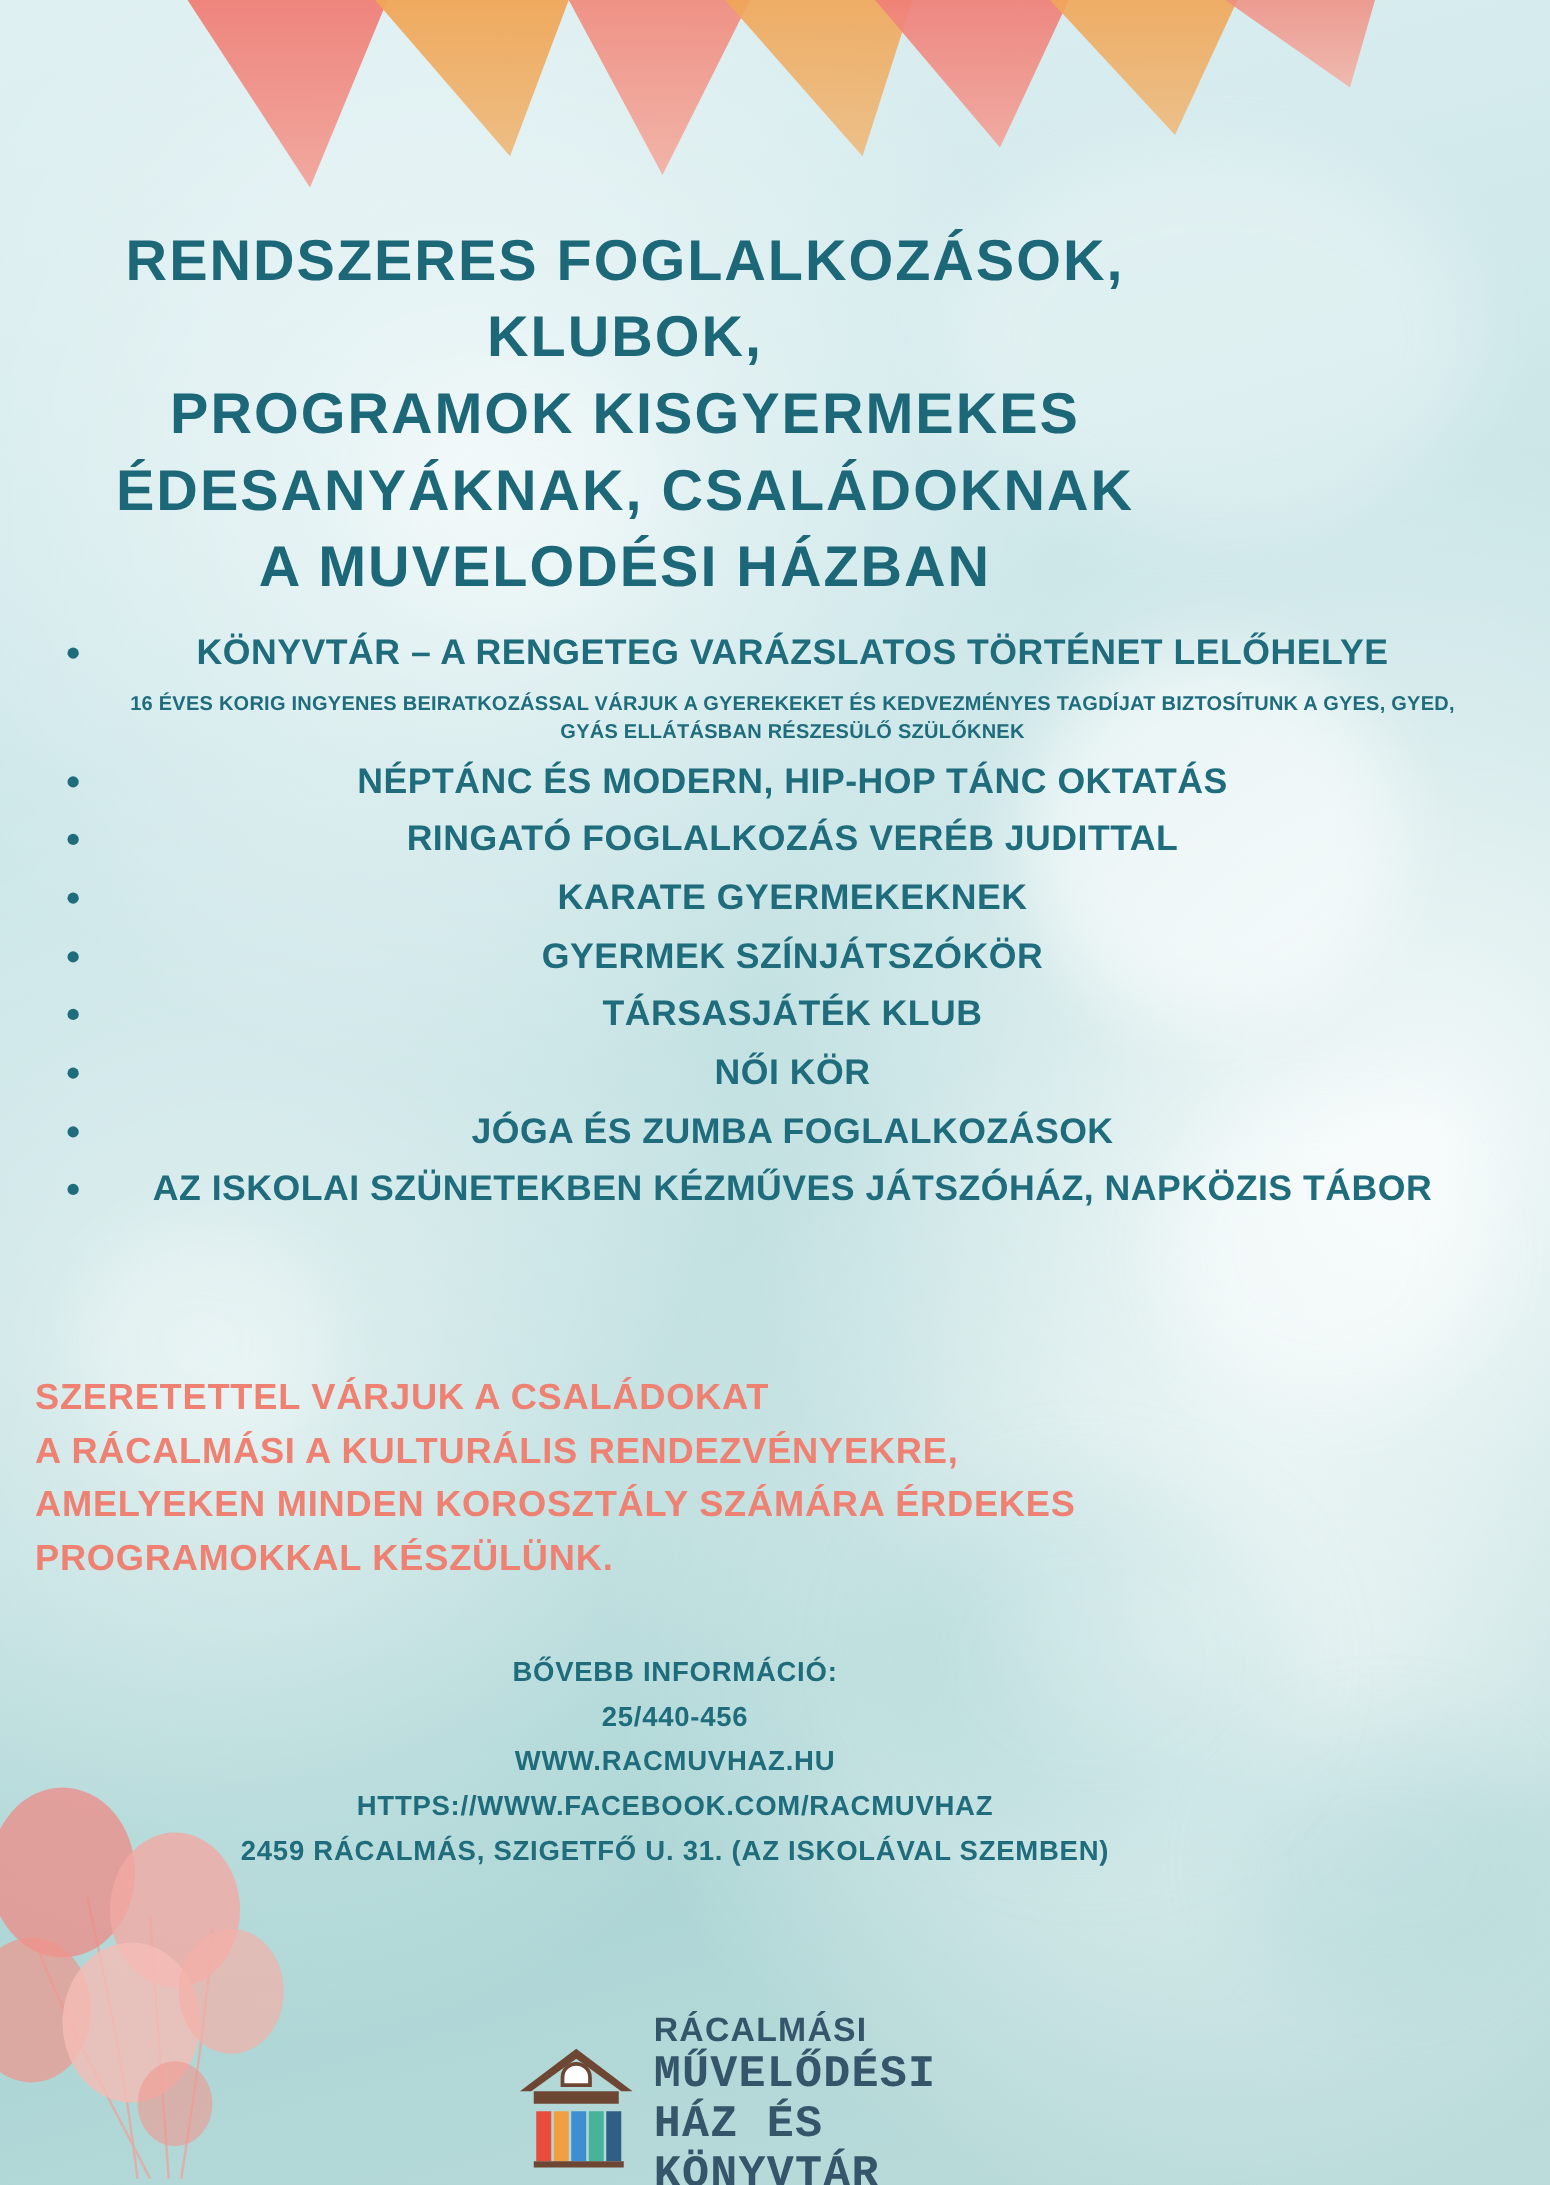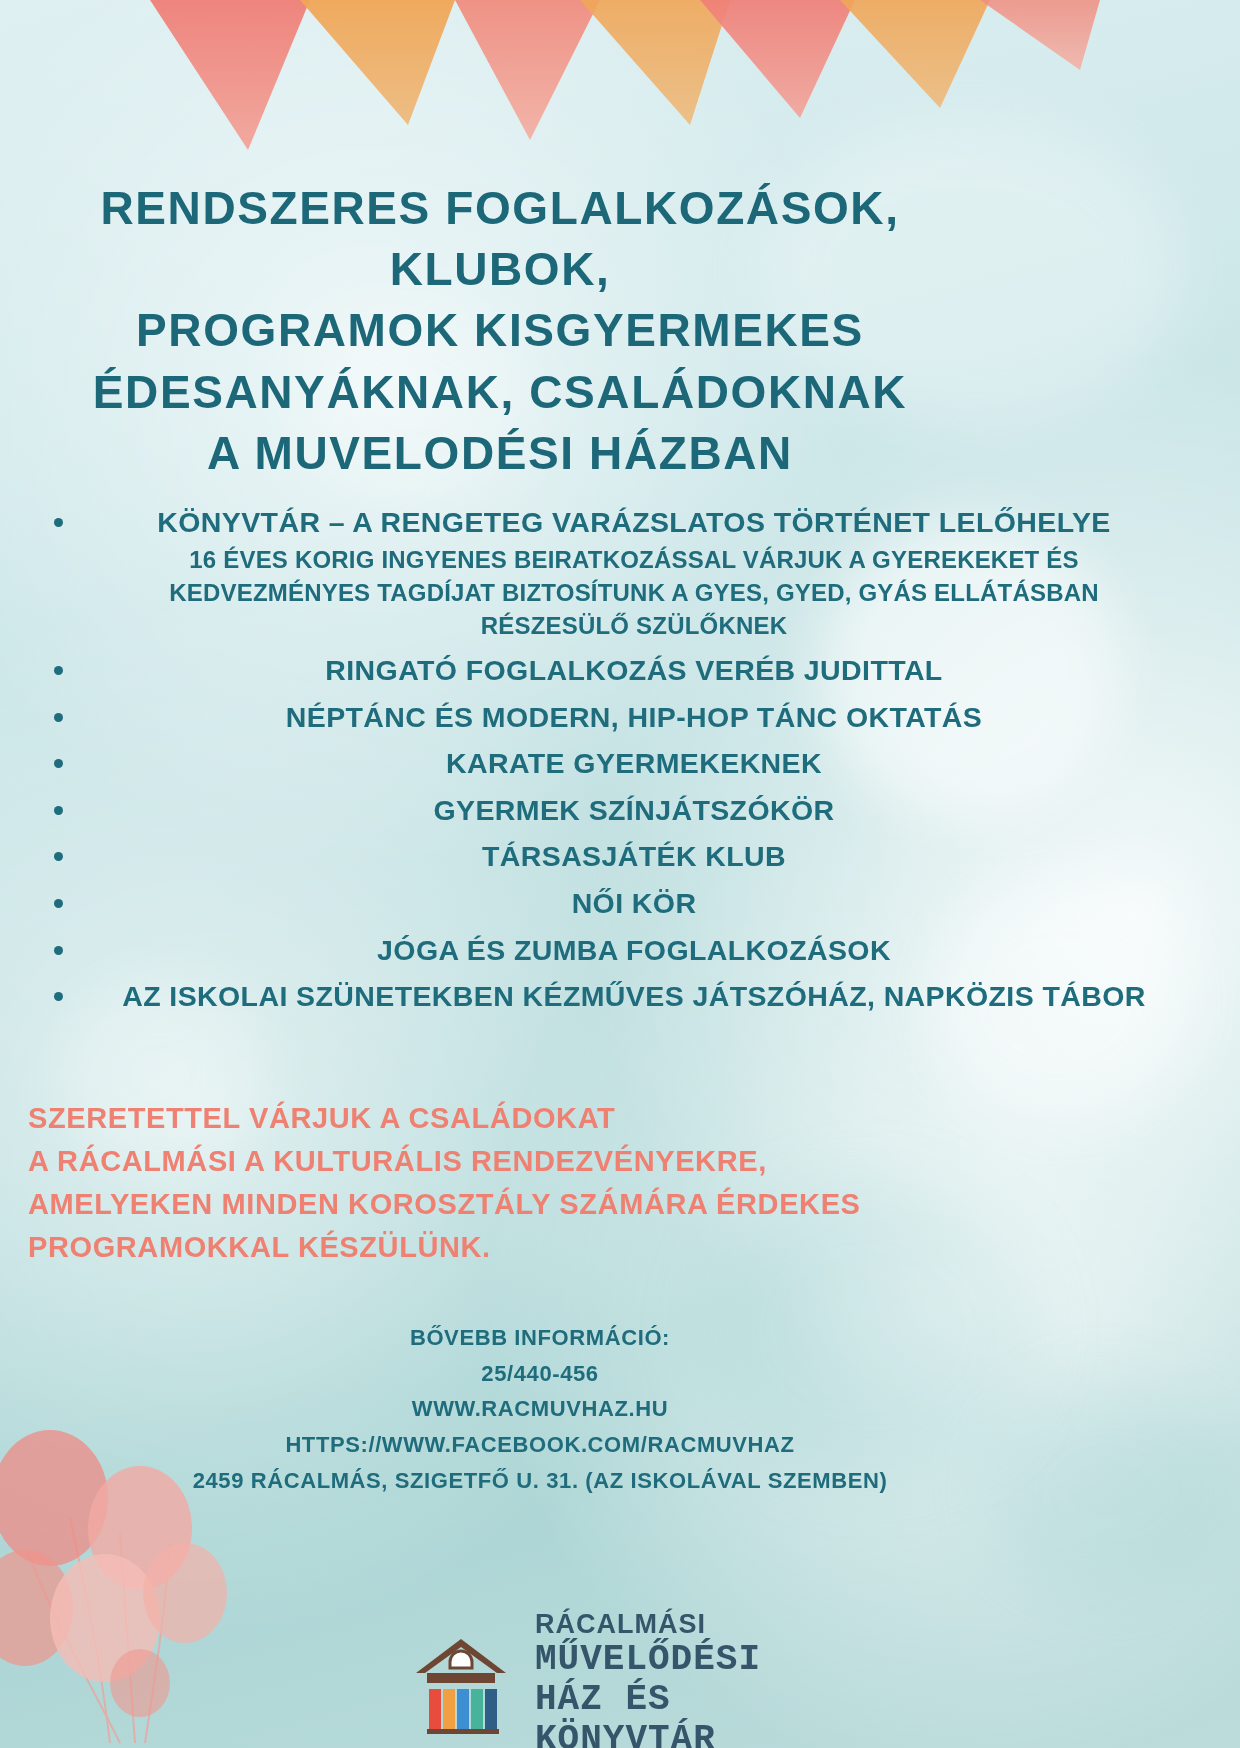--- a/index.html
+++ b/index.html
@@ -106,24 +106,24 @@
     position: absolute;
     left: 4px;
     top: 13px;
     width: 9px;
     height: 9px;
     background: #1e6c7c;
     border-radius: 50%;
   }
   .list li .sub {
     display: block;
-    font-size: 24px;
+    font-size: 16px;
     letter-spacing: 0.2px;
     line-height: 1.38;
-    margin-top: 2px;
+    margin-top: 12px;
     font-weight: bold;
   }
 
   .mid-note {
     position: absolute;
     top: 1000px;
     left: 0;
     width: 1240px;
     text-align: center;
     color: #1e6c7c;
@@ -166,21 +166,21 @@
   
   .logo {
     position: absolute;
     left: 50%;
     transform: translateX(-50%);
     bottom: 8px;
     width: 430px;
     height: 110px;
     display: flex;
     align-items: center;
-    gap: 18px;
+    gap: 6px;
   }
   .logo-mark { width: 112px; height: 104px; flex: none; }
   .logo-text {
     color: #35566a;
     line-height: 1.12;
     font-weight: bold;
     letter-spacing: 1px;
   }
   .logo-text .lt1 { font-size: 27px; display: block; }
   .logo-text .lt2 { font-size: 36px; display: block; font-family: Liberation Mono, monospace; }
@@ -245,24 +245,24 @@
       <span class="l3">ÉDESANYÁKNAK, CSALÁDOKNAK</span><br>
       <span class="l4">A MUVELODÉSI HÁZBAN</span>
     </h1>
 
     <ul class="list">
       <li>
         <span>KÖNYVTÁR – A RENGETEG VARÁZSLATOS TÖRTÉNET LELŐHELYE</span>
         <span class="sub">16 ÉVES KORIG INGYENES BEIRATKOZÁSSAL VÁRJUK A GYEREKEKET ÉS KEDVEZMÉNYES TAGDÍJAT BIZTOSÍTUNK A GYES, GYED, GYÁS ELLÁTÁSBAN RÉSZESÜLŐ SZÜLŐKNEK</span>
       </li>
       <li>
+        <span>NÉPTÁNC ÉS MODERN, HIP-HOP TÁNC OKTATÁS</span>
+      </li>
+      <li>
         <span>RINGATÓ FOGLALKOZÁS VERÉB JUDITTAL</span>
-      </li>
-      <li>
-        <span>NÉPTÁNC ÉS MODERN, HIP-HOP TÁNC OKTATÁS</span>
       </li>
       <li>
         <span>KARATE GYERMEKEKNEK</span>
       </li>
       <li>
         <span>GYERMEK SZÍNJÁTSZÓKÖR</span>
       </li>
       <li>
         <span>TÁRSASJÁTÉK KLUB</span>
       </li>

